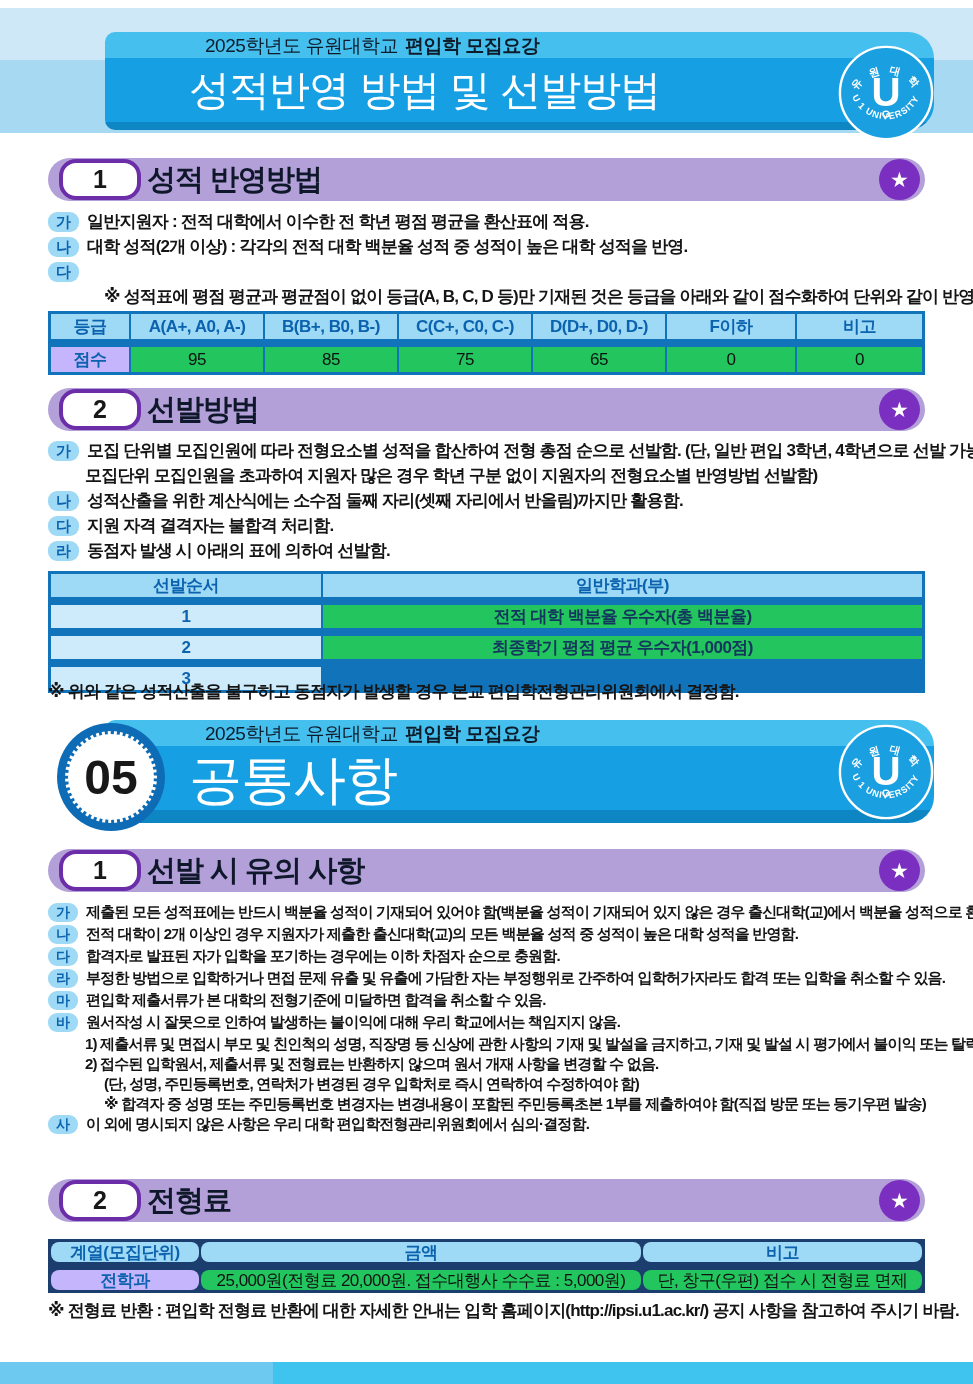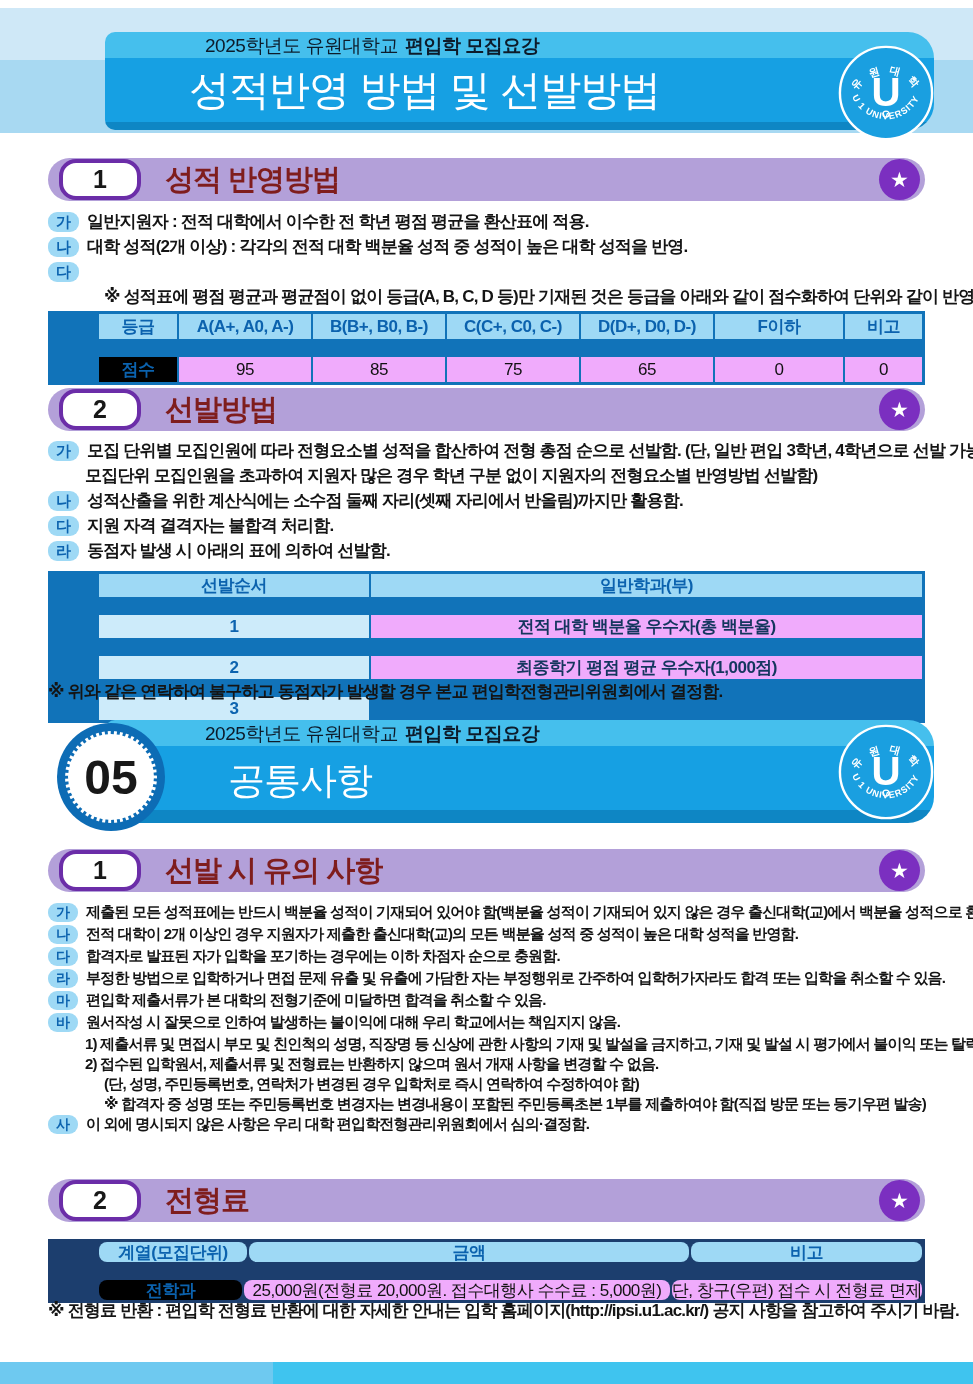--- a/index.html
+++ b/index.html
@@ -15,62 +15,62 @@
   .hero-banner{position:absolute;left:105px;right:39px;border-radius:10px 26px 26px 10px;
     background:linear-gradient(180deg,#45bfed 0px,#45bfed 26px,#16a0e3 26px,#16a0e3 90px,#0e86c4 90px,#0e86c4 100%);}
   .hero04 .hero-banner{top:32px;height:98px;}
   .hero05 .hero-banner{top:8px;height:103px;}
   .hero-sub{position:absolute;top:0;left:100px;height:27px;display:flex;align-items:center;
     font-size:19px;color:#0d1b2a;letter-spacing:-0.5px;white-space:nowrap;}
   .hero-sub b{margin-left:7px;}
   .hero-title{position:absolute;top:27px;bottom:8px;left:84px;display:flex;align-items:center;
     color:#fff;font-weight:normal;letter-spacing:-1px;white-space:nowrap;}
   .hero04 .hero-title{font-size:41px;}
-  .hero05 .hero-title{font-size:37px;margin-left:39px;}
+  .hero05 .hero-title{font-size:53px;}
   .num-circle{position:absolute;left:57px;width:108px;height:108px;border-radius:50%;
     background:#0d6cb5;display:flex;align-items:center;justify-content:center;z-index:3;}
   .hero04 .num-circle{top:38px;}
   .hero05 .num-circle{top:11px;text-align:center;}
   .num-inner{width:86px;height:86px;border-radius:50%;background:#fff;border:3px dotted #0d6cb5;
     display:flex;align-items:center;justify-content:center;font-size:48px;font-weight:bold;color:#181818;}
   .logo{position:absolute;right:39px;width:96px;height:96px;z-index:3;}
   .hero04 .logo{top:45px;}
   .hero05 .logo{top:12px;}
 
   
   .bar{position:absolute;left:48px;right:48px;height:43px;background:#b3a0d9;border-radius:22px;
     display:flex;align-items:center;}
   .bar-pill{margin-left:11px;width:74px;height:33px;background:#fff;border:4px solid #6b2da8;
     border-radius:17px;display:flex;align-items:center;justify-content:center;
     font-size:25px;font-weight:bold;color:#181818;}
-  .bar-title{margin-left:24px;font-size:29px;font-weight:bold;color:#7f1d1d;letter-spacing:-1px;white-space:nowrap;}
+  .bar-title{margin-left:6px;font-size:29px;font-weight:bold;color:#0f172a;letter-spacing:-1px;white-space:nowrap;}
   .bar-star{position:absolute;right:5px;top:1px;width:41px;height:41px;border-radius:50%;
     background:#7b2fc0;display:flex;align-items:center;justify-content:center;color:#fff;font-size:21px;}
 
   
   .items{position:absolute;left:48px;right:10px;}
   .line{display:flex;align-items:flex-start;}
   .mk{flex:0 0 auto;background:#9ed9f5;color:#0c63af;font-weight:bold;font-size:15px;
     padding:1px 8px 2px;border-radius:9px;line-height:17px;margin-right:8px;}
   .it{font-size:17px;font-weight:bold;color:#141414;letter-spacing:-0.8px;white-space:nowrap;line-height:20px;}
   .s1items .line,.s2items .line{margin-bottom:5px;}
   .s3items .line{margin-bottom:3px;}
   .s3items .it{font-size:15px;line-height:17px;}
   .s3items .mk{font-size:14px;line-height:16px;}
   .ind{padding-left:37px;}
   .ind2{padding-left:56px;}
 
   
-  .tbl{position:absolute;left:48px;width:877px;display:flex;flex-direction:column;gap:18px;
-    border:3px solid #1173b9;background:#1173b9;box-sizing:border-box;padding-left:48px;}
+  .tbl{position:absolute;left:48px;width:877px;display:flex;flex-direction:column;gap:8px;
+    border:3px solid #1173b9;background:#1173b9;box-sizing:border-box;}
   .trow{display:flex;gap:2px;}
-  .tcell{background:#f0abfc;display:flex;align-items:center;justify-content:center;
+  .tcell{background:#22c55e;display:flex;align-items:center;justify-content:center;
     font-size:17px;color:#111;letter-spacing:-0.5px;white-space:nowrap;}
   .th{background:#9ed9f5;color:#0b62ae;font-weight:bold;}
-  .tlabel{background:#000000;color:#0b62ae;font-weight:bold;}
+  .tlabel{background:#c4b5fd;color:#0b62ae;font-weight:bold;}
   .t1{top:311px;}
   .t1 .tcell{height:25px;}
   .t1 .c0{width:78px;}.t1 .c1{width:132px;}.t1 .c2{width:132px;}.t1 .c3{width:132px;}
   .t1 .c4{width:132px;}.t1 .c5{width:128px;}.t1 .c6{flex:1;}
   .t2{top:571px;}
   .t2 .tcell{height:23px;}
   .t2 .c0{width:270px;}.t2 .c1{flex:1;}
   .t2 .o{background:#cdebfa;color:#0c63af;font-weight:bold;}
   .t2 .d{color:#14365e;font-weight:bold;}
   .t3{top:1239px;border-color:#1c3e6e;background:#1c3e6e;}
@@ -209,21 +209,21 @@
     </div>
     <div class="trow">
       <div class="tcell o c0">2</div>
       <div class="tcell d c1">최종학기 평점 평균 우수자(1,000점)</div>
     </div>
     <div class="trow">
       <div class="tcell o c0">3</div>
     </div>
   </div>
 
-  <div class="note note2">※ 위와 같은 연락하여 불구하고 동점자가 발생할 경우 본교 편입학전형관리위원회에서 결정함.</div>
+  <div class="note note2">※ 위와 같은 성적산출을 불구하고 동점자가 발생할 경우 본교 편입학전형관리위원회에서 결정함.</div>
 
   <div class="hero hero05">
     <div class="hero-banner">
       <div class="hero-sub">
         <span>2025학년도 유원대학교</span>
         <b>편입학 모집요강</b>
       </div>
       <div class="hero-title">공통사항</div>
     </div>
     <div class="num-circle">

